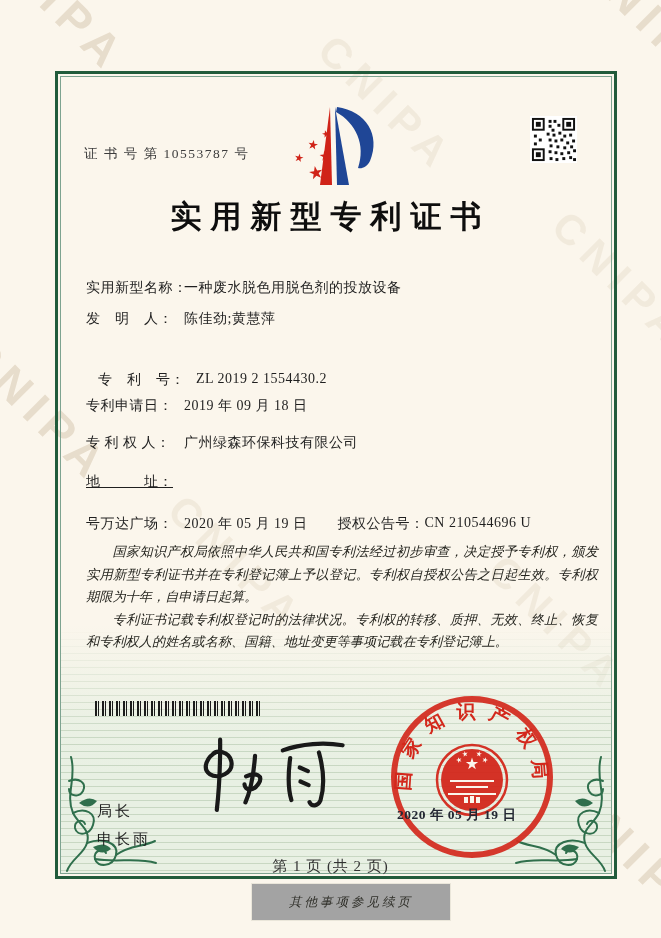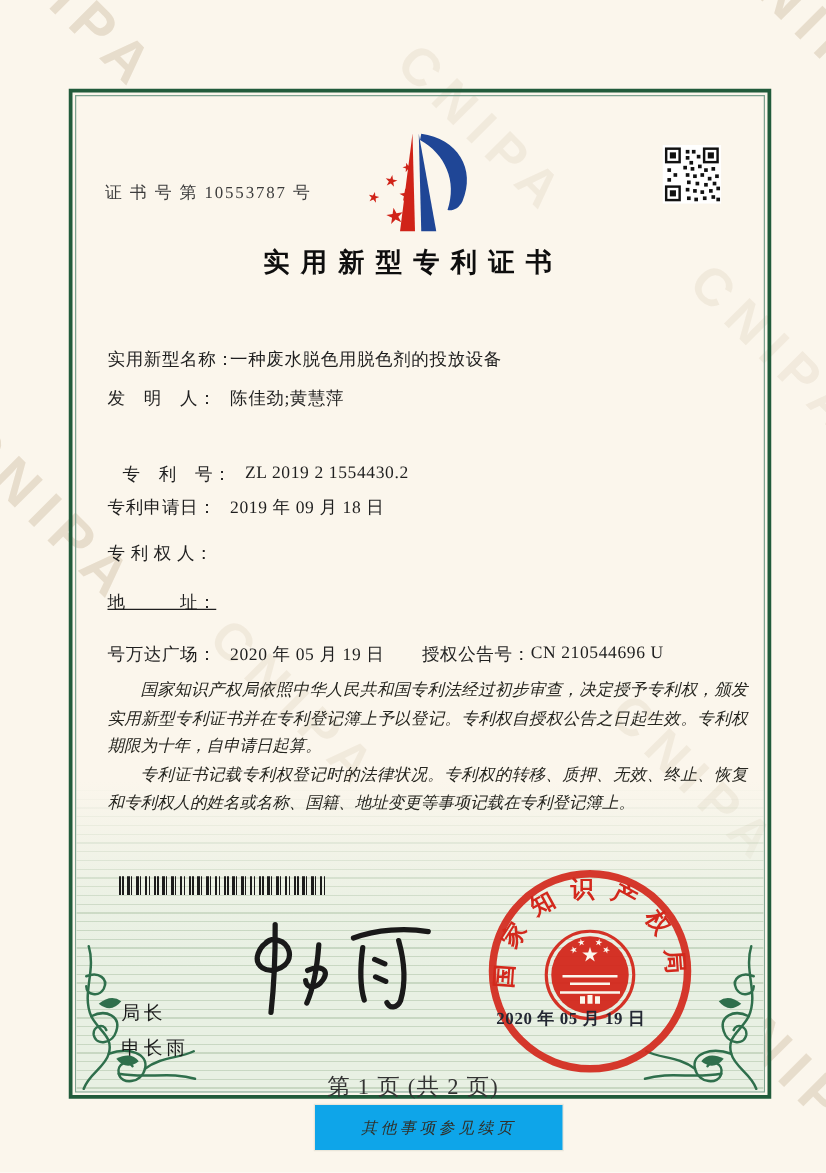--- a/index.html
+++ b/index.html
@@ -41,21 +41,21 @@
   .flourish.br{ right:1px; bottom:1px; transform:scaleX(-1); }
 
   .cert-no{
     position:absolute; left:84px; top:109px;
     font-size:13.5px; letter-spacing:1.5px; color:#3c3c3c;margin-top:36px;
   }
   .logo{ position:absolute; left:282px; top:101px; }
   .qr{ position:absolute; left:530px; top:116px; }
   .title{
     position:absolute; left:0; top:196px; width:100%;
-    text-align:center; font-size:21px; font-weight:bold;
+    text-align:center; font-size:31px; font-weight:bold;
     letter-spacing:9px; color:#0e0e0e;
   }
   .row{
     position:absolute; left:86px; display:flex; align-items:flex-start;
     font-size:14px; color:#1f1f1f;
   }
   .row .lbl{ width:98px; white-space:pre; flex:none; letter-spacing:.5px; }
   .row .val{ letter-spacing:.5px; }
   .row .val .vline{ display:block; line-height:18.5px; }
   .paras{
@@ -79,25 +79,25 @@
   }
   .signature{ position:absolute; left:188px; top:731px; transform:rotate(-3deg); }
   .seal{ position:absolute; left:387px; top:692px; }
   .seal-date{
     position:absolute; left:397px; top:806px; width:156px;
     font-size:13.5px; font-weight:bold; color:#232733; letter-spacing:.5px;
     white-space:nowrap;
   }
   .page-info{
     position:absolute; left:0; top:857px; width:100%;
-    text-align:center; font-size:18px; color:#333; letter-spacing:1px;
+    text-align:center; font-size:15px; color:#333; letter-spacing:1px;
   }
   .cont-tab{
     position:absolute; left:252px; top:884px; width:198px; height:36px;
-    background:#0ea5e9; box-shadow:0 0 0 1px rgba(90,85,60,.10);
+    background:#a3a3a3; box-shadow:0 0 0 1px rgba(90,85,60,.10);
     text-align:center; line-height:36px; font-size:12.5px;
     letter-spacing:3px; color:#30302a; font-style:italic;
   }
 </style>
 </head>
 <body>
 
 <div class="page">
 
   <div class="wm" style="left:-38px; top:-28px;">CNIPA</div>
@@ -230,20 +230,21 @@
   <div class="row" style="top:371px;margin-left:12px;">
     <span class="lbl">专　利　号：</span>
     <span class="val">ZL 2019 2 1554430.2</span>
   </div>
   <div class="row" style="top:397px;">
     <span class="lbl">专利申请日：</span>
     <span class="val">2019 年 09 月 18 日</span>
   </div>
   <div class="row" style="top:434px;">
     <span class="lbl">专 利 权 人：</span>
+    <span class="val">广州绿森环保科技有限公司</span>
   </div>
   <div class="row" style="top:473px;text-decoration:underline;">
     <span class="lbl">地　　　址：</span>
   </div>
   <div class="row" style="top:515px;">
     <span class="lbl">号万达广场：</span>
     <span class="val">2020 年 05 月 19 日</span>
     <span class="lbl" style="margin-left:30px; width:auto;">授权公告号：</span>
     <span class="val">CN 210544696 U</span>
   </div>

